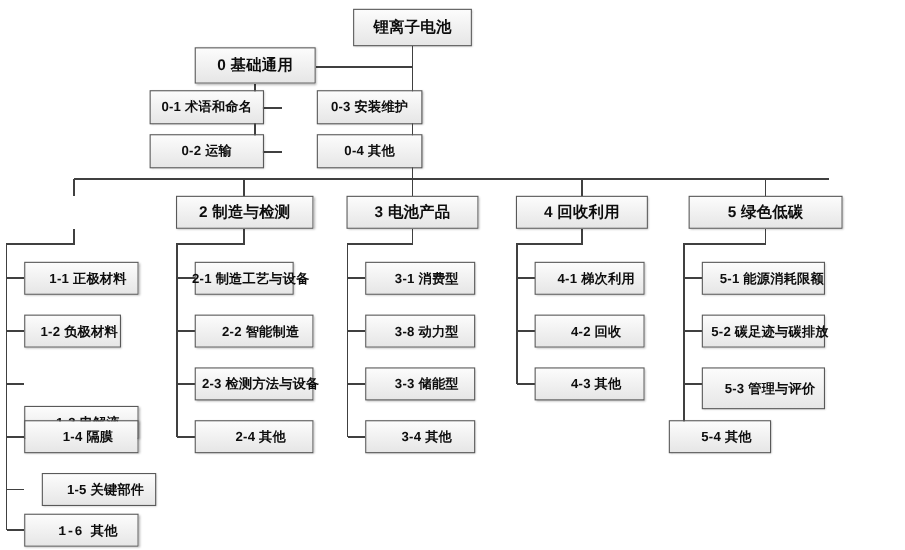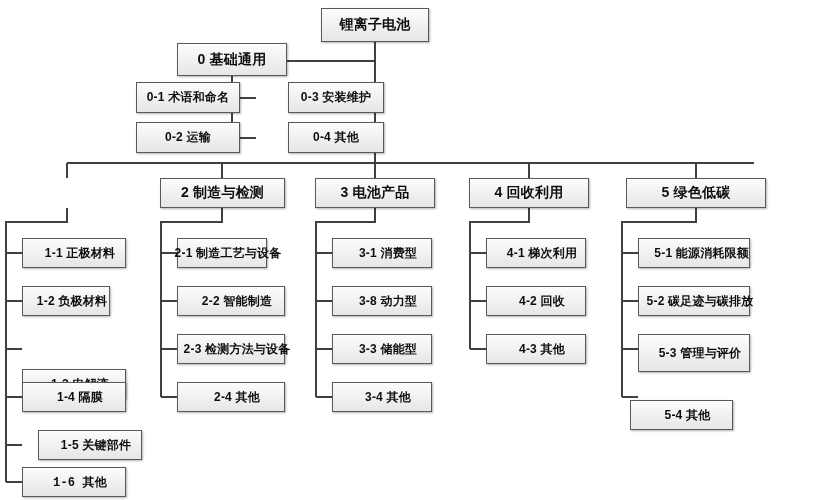--- a/index.html
+++ b/index.html
@@ -186,17 +186,17 @@
   </div>
   <div class="node lvl3" style="left:638px;top:238px;width:112px;height:30px;justify-content:flex-end;">
     <span>5-1 能源消耗限额</span>
     </div>
   <div class="node lvl3" style="left:638px;top:286px;width:112px;height:30px;">
     <span>5-2 碳足迹与碳排放</span>
     </div>
   <div class="node lvl3" style="left:638px;top:334px;width:112px;height:38px;">
     <span>5-3 管理与评价</span>
     </div>
-  <div class="node lvl3" style="left:630px;top:382px;width:103px;height:30px;margin-top:18px;">
+  <div class="node lvl3" style="left:608px;top:382px;width:93px;height:30px;">
     <span>5-4 其他</span>
     </div>
 
 </div>
 
 </body></html>

